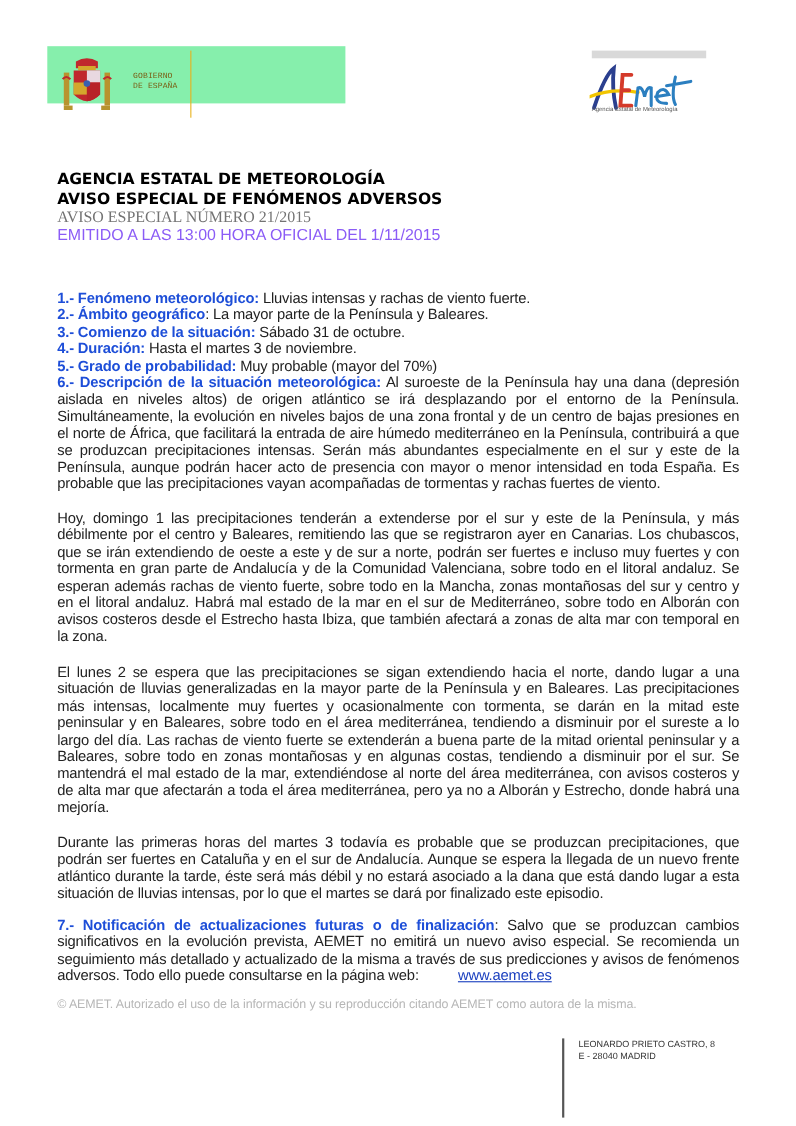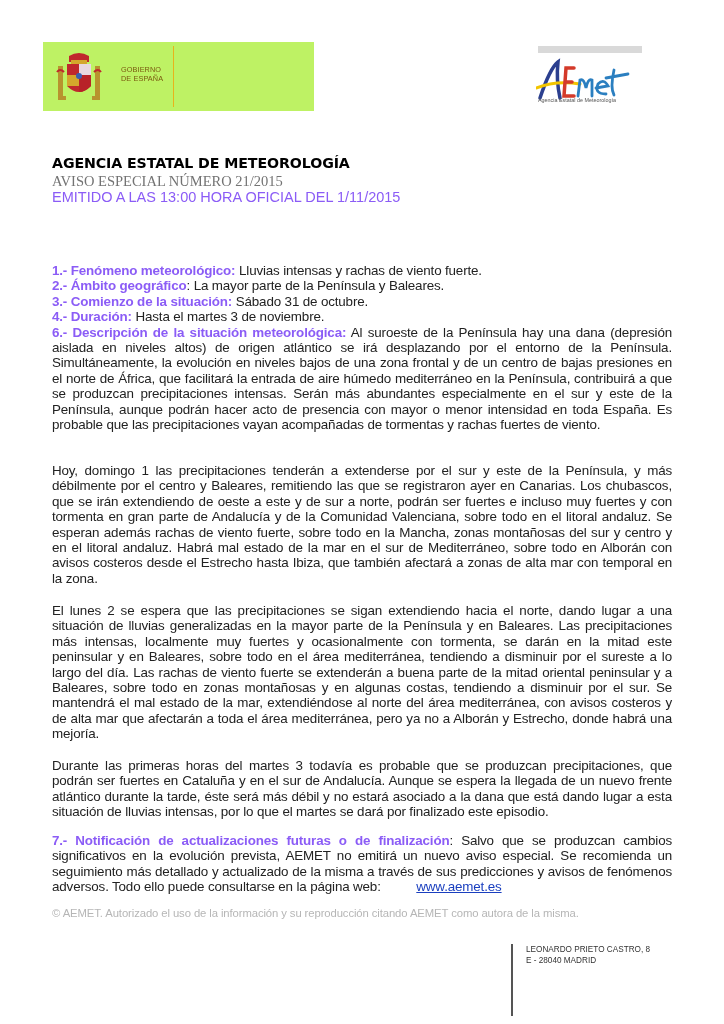--- a/index.html
+++ b/index.html
@@ -1,32 +1,32 @@
 <!DOCTYPE html>
 <html><head>
 <meta charset="utf-8">
 <style>
   html, body { margin:0; padding:0; background:#ffffff; }
   body { width:724px; height:1024px; position:relative; overflow:hidden; font-family:"Liberation Sans", sans-serif; color:#1a1a1a; }
-  .gov-logo { position:absolute; left:43px; top:42px; width:271px; height:69px; background:#bef264; display:flex; align-items:center; }
+  .gov-logo { position:absolute; left:43px; top:42px; width:271px; height:52px; background:#86efac; display:flex; align-items:center;font-family:Liberation Mono, monospace; }
   .shield { position:absolute; left:12px; top:10px; width:48px; height:50px; }
   .gov-text { position:absolute; left:78px; top:24px; font-size:7.3px; line-height:8.6px; color:#7a5a10; letter-spacing:0.1px; }
   .gov-sep { position:absolute; left:130px; top:4px; width:1px; height:61px; background:#e8b21c; }
   .min-text { position:absolute; left:137px; top:24px; font-size:7.3px; line-height:8.6px; color:#7a5a10; }
   .aemet-bar { position:absolute; left:538px; top:46px; width:104px; height:7px; background:#d9d9d9; }
   .aemet-logo { position:absolute; left:536px; top:58px; width:100px; height:48px; }
   .aemet-sub { position:absolute; left:538px; top:97px; font-size:5.4px; color:#555; white-space:nowrap; }
 
   .title-block { position:absolute; left:52px; top:155px; }
   .t-bold { font-family:"DejaVu Sans", sans-serif; font-weight:bold; font-size:14.2px; line-height:17.5px; color:#000; white-space:nowrap; letter-spacing:-0.1px; }
   .t-serif { font-family:"Liberation Serif", serif; font-size:14.5px; line-height:16px; color:#737373; white-space:nowrap; }
   .t-sans { font-family:"Liberation Sans", sans-serif; font-size:14.5px; line-height:16.5px; color:#8b5cf6; white-space:nowrap; }
 
   .body { position:absolute; left:52px; width:620px; font-size:13.4px; line-height:15.4px; color:#222; text-align:justify; font-family:"Liberation Sans", sans-serif; letter-spacing:-0.15px; }
-  .body b { color:#8b5cf6; }
+  .body b { color:#1d4ed8; }
   .item { white-space:nowrap; }
   .link { color:#1a3fbf; text-decoration:underline;margin-left:32px; }
   .copyright { position:absolute; left:52px; top:907px; font-size:11.3px; color:#b6b6b6; white-space:nowrap; letter-spacing:-0.1px; }
   .addr-line { position:absolute; left:511px; top:944px; width:2px; height:72px; background:#555; }
   .addr { position:absolute; left:526px; top:945px; font-size:8.2px; line-height:10.5px; color:#333; white-space:nowrap; }
 </style>
 </head>
 <body>
 
 <div class="gov-logo">
@@ -58,29 +58,31 @@
   <path d="M0 30 Q20 22 44 26" stroke="#f2c500" stroke-width="3" fill="none" stroke-linecap="round"></path>
   <path d="M38 10 L30 10 L28 38 L38 38 M29 24 L36 24" stroke="#d43a2a" stroke-width="3.5" fill="none" stroke-linecap="round"></path>
   <path d="M42 38 L44 22 Q48 20 50 30 Q52 20 56 22 L56 38" stroke="#2b7fc0" stroke-width="2.8" fill="none" stroke-linecap="round"></path>
   <path d="M60 30 L72 28 Q68 20 62 26 Q58 36 70 36" stroke="#2b7fc0" stroke-width="2.8" fill="none" stroke-linecap="round"></path>
   <path d="M78 12 Q74 30 78 37 M70 20 L92 16" stroke="#2b7fc0" stroke-width="2.8" fill="none" stroke-linecap="round"></path>
 </svg>
 <div class="aemet-sub">Agencia Estatal de Meteorología</div>
 
 <div class="title-block">
   <div class="t-bold">AGENCIA ESTATAL DE METEOROLOGÍA</div>
+  <div class="t-bold">AVISO ESPECIAL DE FENÓMENOS ADVERSOS</div>
   <div class="t-serif">AVISO ESPECIAL NÚMERO 21/2015</div>
   <div class="t-sans">EMITIDO A LAS 13:00 HORA OFICIAL DEL 1/11/2015</div>
 </div>
 
 <div class="body" style="top:263px;">
   <div class="item"><b>1.- Fenómeno meteorológico:</b><span> Lluvias intensas y rachas de viento fuerte.</span></div>
   <div class="item"><b>2.- Ámbito geográfico</b><span>: La mayor parte de la Península y Baleares.</span></div>
   <div class="item"><b>3.- Comienzo de la situación:</b><span> Sábado 31 de octubre.</span></div>
   <div class="item"><b>4.- Duración:</b><span> Hasta el martes 3 de noviembre.</span></div>
+  <div class="item"><b>5.- Grado de probabilidad:</b><span> Muy probable (mayor del 70%)</span></div>
   <div><b>6.- Descripción de la situación meteorológica:</b><span> Al suroeste de la Península hay una dana (depresión aislada en niveles altos) de origen atlántico se irá desplazando por el entorno de la Península. Simultáneamente, la evolución en niveles bajos de una zona frontal y de un centro de bajas presiones en el norte de África, que facilitará la entrada de aire húmedo mediterráneo en la Península, contribuirá a que se produzcan precipitaciones intensas. Serán más abundantes especialmente en el sur y este de la Península, aunque podrán hacer acto de presencia con mayor o menor intensidad en toda España. Es probable que las precipitaciones vayan acompañadas de tormentas y rachas fuertes de viento.</span></div>
 </div>
 
 <div class="body" style="top:463px;">Hoy, domingo 1 las precipitaciones tenderán a extenderse por el sur y este de la Península, y más débilmente por el centro y Baleares, remitiendo las que se registraron ayer en Canarias. Los chubascos, que se irán extendiendo de oeste a este y de sur a norte, podrán ser fuertes e incluso muy fuertes y con tormenta en gran parte de Andalucía y de la Comunidad Valenciana, sobre todo en el litoral andaluz. Se esperan además rachas de viento fuerte, sobre todo en la Mancha, zonas montañosas del sur y centro y en el litoral andaluz. Habrá mal estado de la mar en el sur de Mediterráneo, sobre todo en Alborán con avisos costeros desde el Estrecho hasta Ibiza, que también afectará a zonas de alta mar con temporal en la zona.</div>
 <div class="body" style="top:603px;">El lunes 2 se espera que las precipitaciones se sigan extendiendo hacia el norte, dando lugar a una situación de lluvias generalizadas en la mayor parte de la Península y en Baleares. Las precipitaciones más intensas, localmente muy fuertes y ocasionalmente con tormenta, se darán en la mitad este peninsular y en Baleares, sobre todo en el área mediterránea, tendiendo a disminuir por el sureste a lo largo del día. Las rachas de viento fuerte se extenderán a buena parte de la mitad oriental peninsular y a Baleares, sobre todo en zonas montañosas y en algunas costas, tendiendo a disminuir por el sur. Se mantendrá el mal estado de la mar, extendiéndose al norte del área mediterránea,  con avisos costeros y de alta mar que afectarán a toda el área mediterránea, pero ya no a Alborán y Estrecho, donde habrá una mejoría.</div>
 <div class="body" style="top:758px;">Durante las primeras horas del martes 3 todavía es probable que se produzcan precipitaciones, que podrán ser fuertes en Cataluña y en el sur de Andalucía. Aunque se espera la llegada de un nuevo frente atlántico durante la tarde, éste será más débil y no estará asociado a la dana que está dando lugar a esta situación de lluvias intensas, por lo que el martes se dará por finalizado este episodio.</div>
 
 <div class="body" style="top:833px;"><b>7.- Notificación de actualizaciones futuras o de finalización</b><span>: Salvo que se produzcan cambios significativos en la evolución prevista, AEMET no emitirá un nuevo aviso especial. Se recomienda un seguimiento más detallado y actualizado de la misma a través de sus predicciones y avisos de fenómenos adversos. Todo ello puede consultarse en la página web:  </span><a class="link">www.aemet.es</a></div>
 
 <div class="copyright">© AEMET. Autorizado el uso de la información y su reproducción citando AEMET como autora de la misma.</div>

